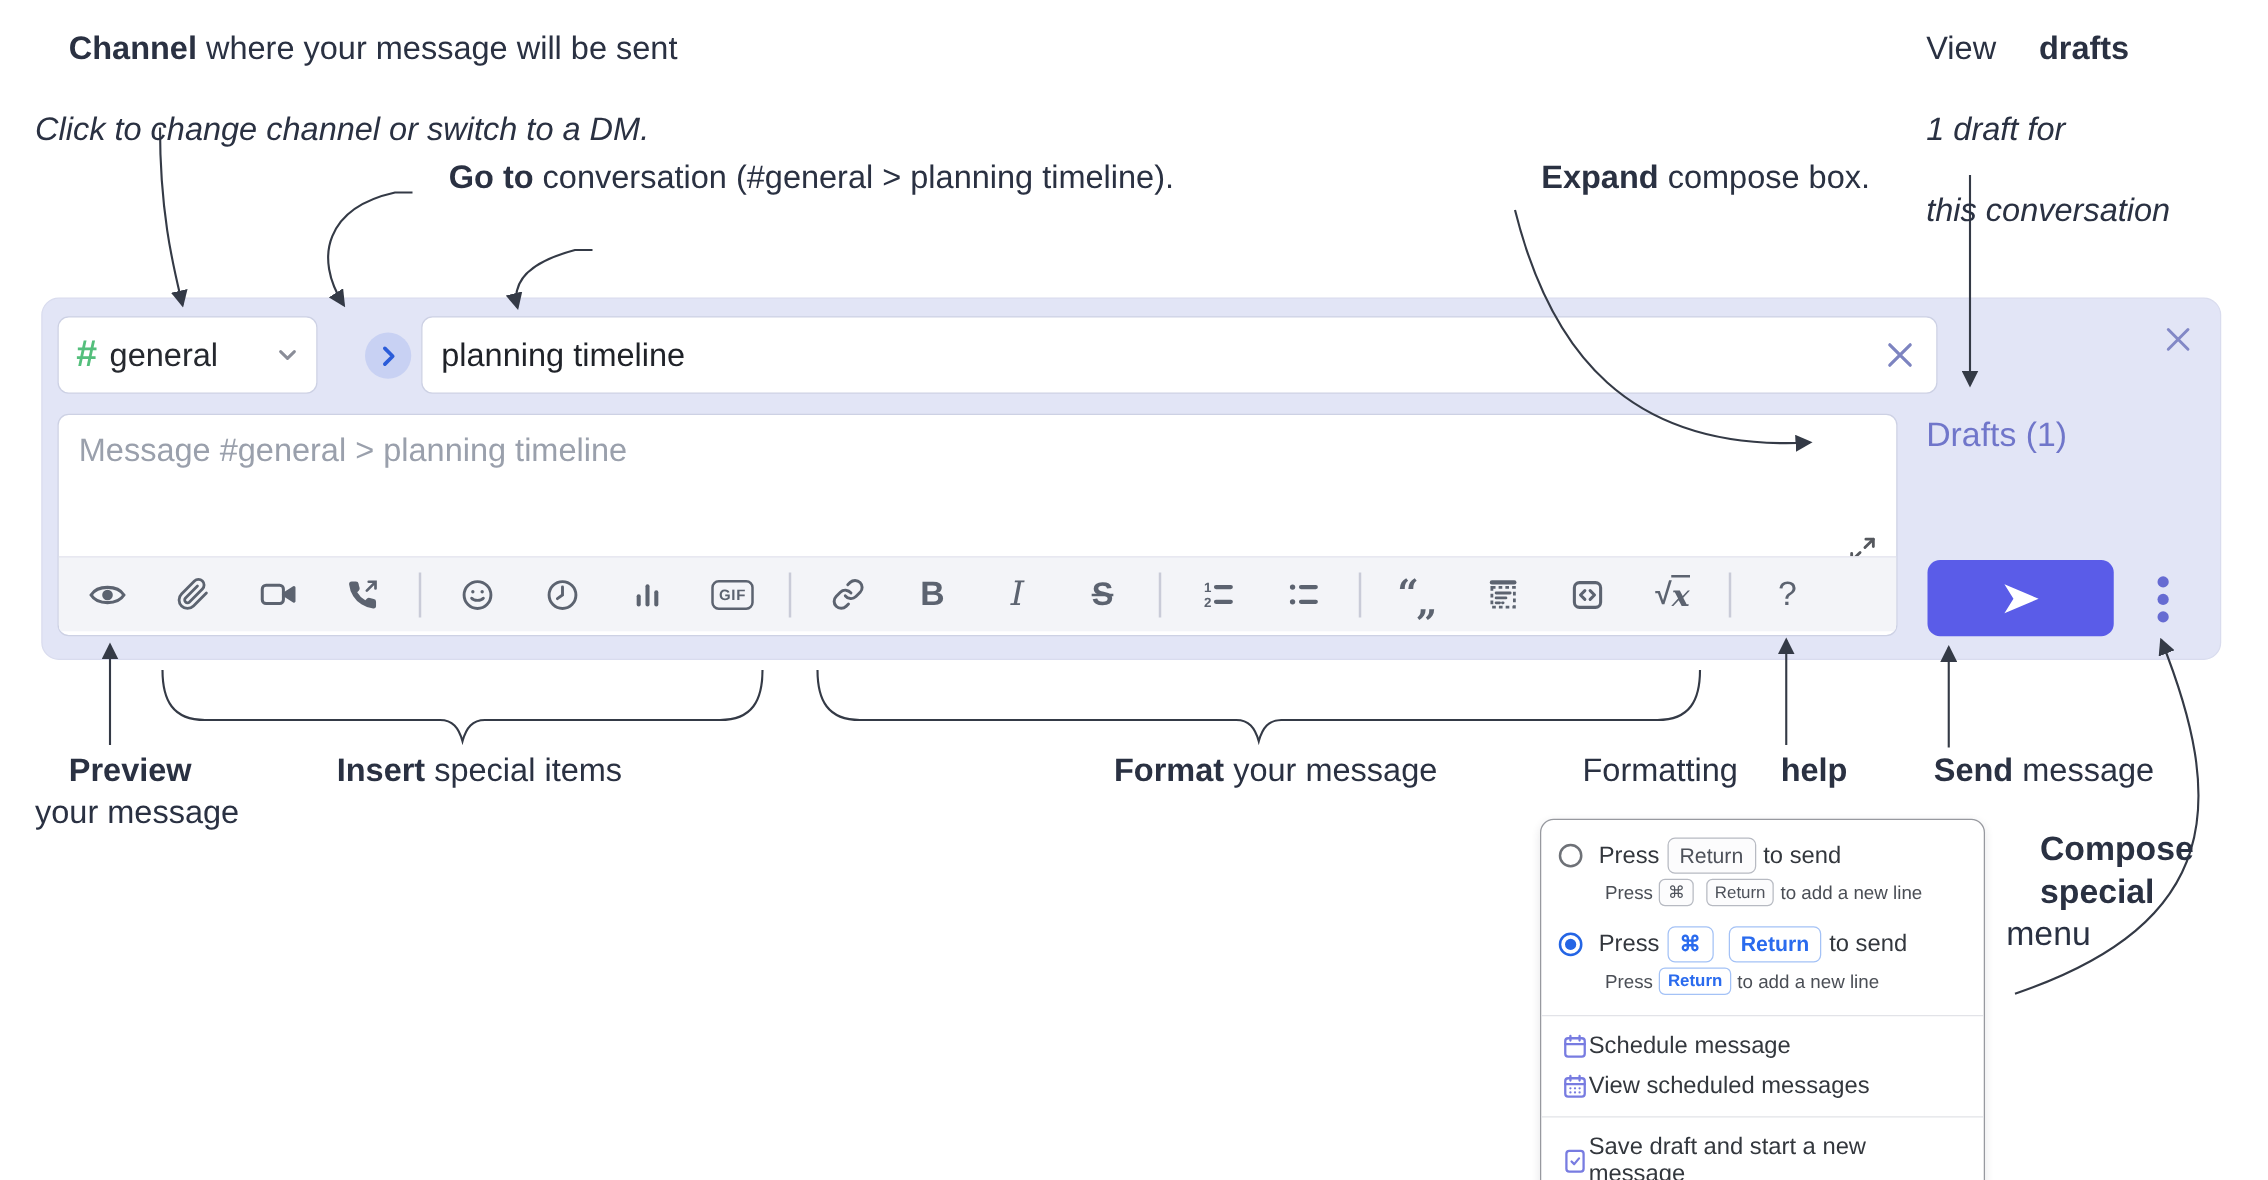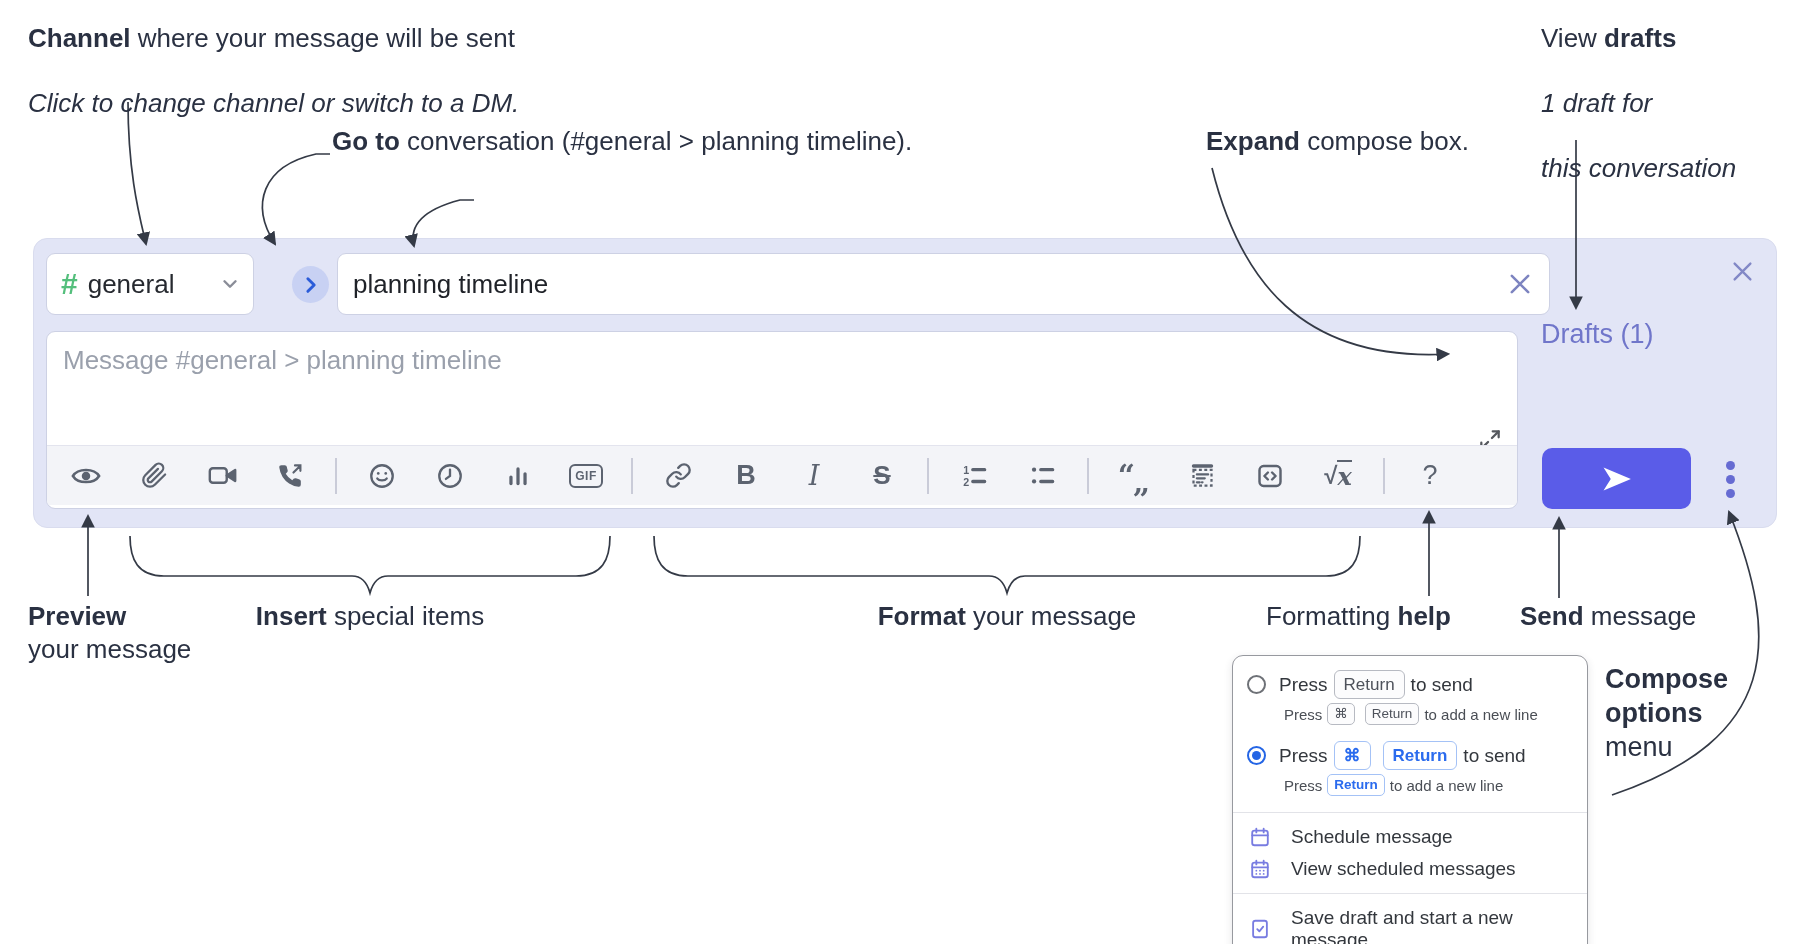--- a/index.html
+++ b/index.html
@@ -1,20 +1,20 @@
 <!DOCTYPE html>
 <html><head>
 <meta charset="utf-8">
 <style>
   html,body{margin:0;padding:0;background:#fff;}
   .canvas{position:relative;width:1814px;height:944px;background:#ffffff;overflow:hidden;
           font-family:"Liberation Sans",sans-serif;color:#2a3142;}
   svg.overlay{position:absolute;left:0;top:0;width:1814px;height:944px;pointer-events:none;z-index:6;}
   .ann{position:absolute;font-size:26px;line-height:33px;color:#2a3142;z-index:7;}
-  .ann b{font-weight:700;}
+  .ann b{font-weight:700;margin-left:27px;}
   .ann .it{font-style:italic;margin-top:32px;}
   .center{transform:translateX(-50%);white-space:nowrap;}
   
   .compose{position:absolute;left:33px;top:238px;width:1744px;height:290px;background:#e2e5f6;
            border:1px solid #d9dcee;border-radius:14px;box-sizing:border-box;z-index:2;}
   .chan-select{position:absolute;left:12px;top:14px;width:208px;height:62px;background:#fff;
                border:1px solid #cdd1e4;border-radius:9px;display:flex;align-items:center;
                padding:0 12px 0 14px;box-sizing:border-box;cursor:pointer;}
   .hash{font-weight:700;font-size:30px;color:#54bf7c;margin-right:10px;line-height:1;}
   .chan-name{font-size:26px;color:#26292f;flex:1;}
@@ -45,42 +45,42 @@
   .tb-b{font-weight:700;font-size:27px;}
   .tb-i{font-family:"DejaVu Serif",serif;font-style:italic;font-size:27px;}
   .tb-s{font-size:26px;text-decoration:line-through;font-weight:600;}
   .tb-gif{border:2.5px solid #5c6370;border-radius:6px;font-size:12px;font-weight:700;
           padding:3px 4px;letter-spacing:.5px;}
   .tb-q{font-family:"DejaVu Serif",serif;font-weight:700;font-size:30px;line-height:10px;}
   .tb-q .q2{display:inline-block;transform:translateY(7px);margin-left:-2px;}
   .tb-math{font-size:24px;font-weight:600;}
   .tb-math .mx{font-family:"DejaVu Serif",serif;font-style:italic;border-top:2.5px solid #5c6370;padding-top:0px;}
   .tb-help{font-size:27px;}
-  .drafts-link{position:absolute;left:1507px;top:80px;font-size:27px;color:#7076ca;cursor:pointer;z-index:3;}
+  .drafts-link{position:absolute;left:1507px;top:94px;font-size:27px;color:#7076ca;cursor:pointer;z-index:3;}
   .send-btn{position:absolute;left:1508px;top:209px;width:149px;height:61px;background:#5a5ce8;
             border:none;border-radius:10px;display:flex;align-items:center;justify-content:center;cursor:pointer;}
   .dots-btn{position:absolute;left:1676px;top:216px;width:40px;height:48px;display:flex;
             flex-direction:column;align-items:center;justify-content:center;gap:5px;cursor:pointer;}
   .dots-btn i{width:9px;height:9px;border-radius:50%;background:#666bd2;}
   
   .popup{position:absolute;left:1232px;top:655px;width:356px;background:#fff;z-index:8;
          border:1.5px solid #97999f;border-radius:11px;box-shadow:0 3px 8px rgba(40,40,60,.12);
          padding:12px 0 10px 0;box-sizing:border-box;}
   .prow{display:flex;align-items:center;padding:2px 14px;font-size:19px;color:#33373d;}
   .prow-sub{padding:2px 14px 8px 51px;font-size:15px;color:#4a4e55;display:flex;align-items:center;}
   .radio{width:19px;height:19px;border-radius:50%;border:2px solid #6e7177;box-sizing:border-box;
          margin-right:13px;flex:none;cursor:pointer;}
   .radio.on{border-color:#2465e5;display:flex;align-items:center;justify-content:center;}
   .radio.on i{width:9px;height:9px;border-radius:50%;background:#2465e5;}
   .kbd{display:inline-block;border:1px solid #b7bac2;border-radius:6px;background:#fcfcfd;
        padding:1px 9px;margin:0 6px;font-size:17px;color:#4e525b;line-height:25px;}
   .kbd.sm{font-size:13.5px;line-height:20px;padding:0 6px;margin:0 5px;border-radius:5px;}
   .kbd.blue{border-color:#a4c2f6;color:#2a6bee;background:#fff;font-weight:700;}
   .pdiv{border-top:1px solid #e2e3e8;margin:8px 0;}
-  .pitem{display:flex;align-items:center;gap:20px;padding:5px 16px;font-size:19px;color:#33373d;cursor:pointer;}
+  .pitem{display:flex;align-items:center;gap:0;padding:5px 16px;font-size:19px;color:#33373d;cursor:pointer;}
   .pitem svg{flex:none;}
 </style>
 </head>
 <body>
 
 <div class="canvas">
 
   <svg class="overlay">
     <defs>
       <marker id="ah" viewBox="0 0 10 10" refX="8.5" refY="5" markerWidth="8" markerHeight="8" orient="auto-start-reverse">
@@ -138,21 +138,21 @@
   <div class="ann" style="left:1266px;top:600px">
     <span>Formatting </span><b>help</b>
   </div>
 
   <div class="ann" style="left:1520px;top:600px">
     <b>Send</b><span> message</span>
   </div>
 
   <div class="ann" style="left:1605px;top:662px;font-size:27px;line-height:34px">
     <div><b>Compose</b></div>
-    <div><b>options</b></div>
+    <div><b>special</b></div>
     <div>menu</div>
   </div>
 
   <div class="compose">
 
     <div class="chan-select">
       <span class="hash">#</span>
       <span class="chan-name">general</span>
       <svg width="22" height="22" viewBox="0 0 20 20" fill="none" stroke="#8a8d98" stroke-width="2.2" stroke-linecap="round" stroke-linejoin="round">
           <path d="M5 7.5 L10 12.5 L15 7.5"></path>

